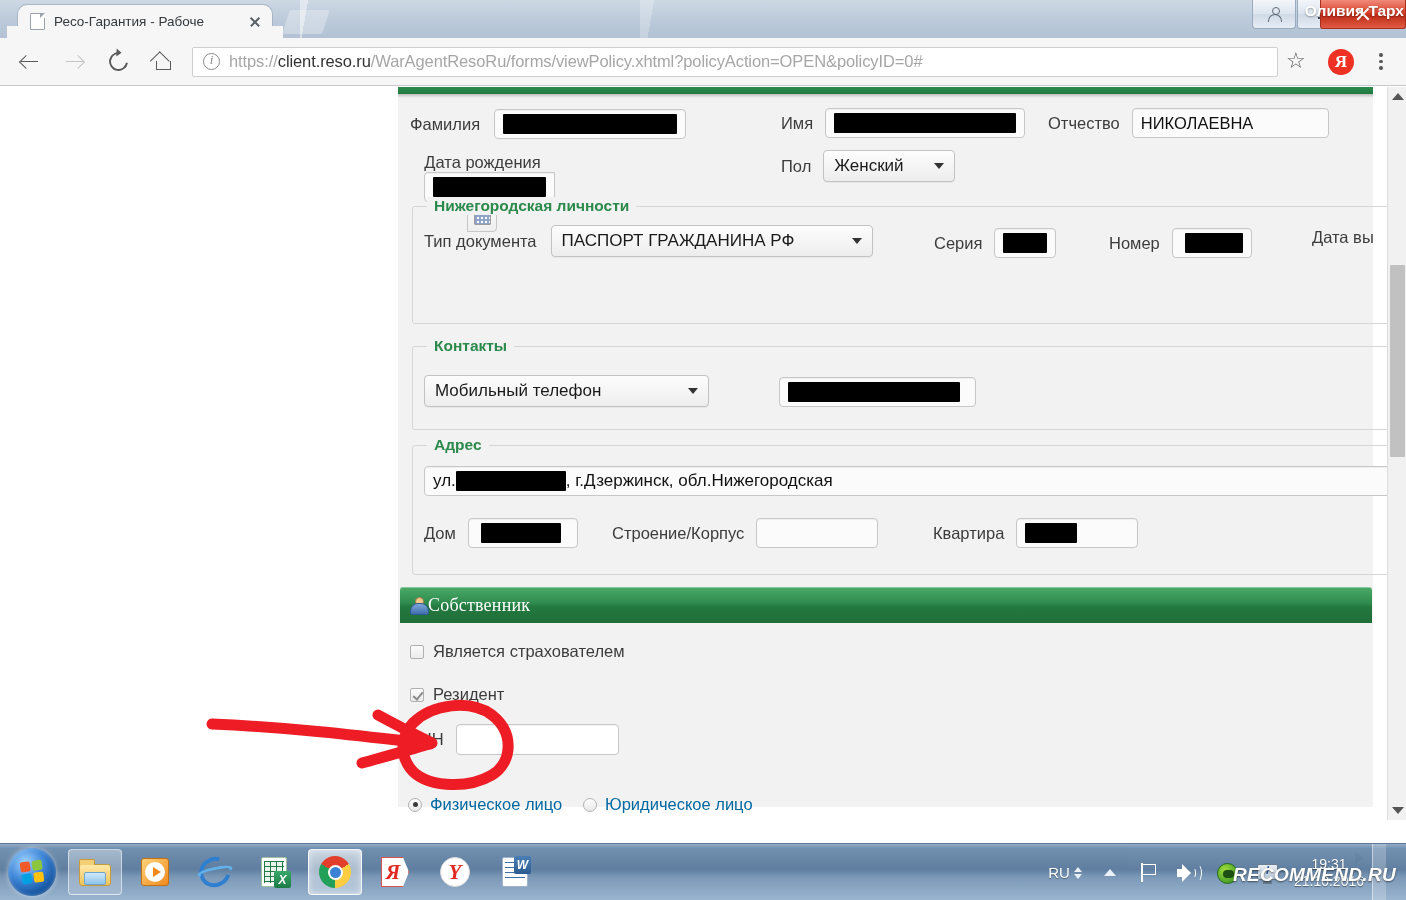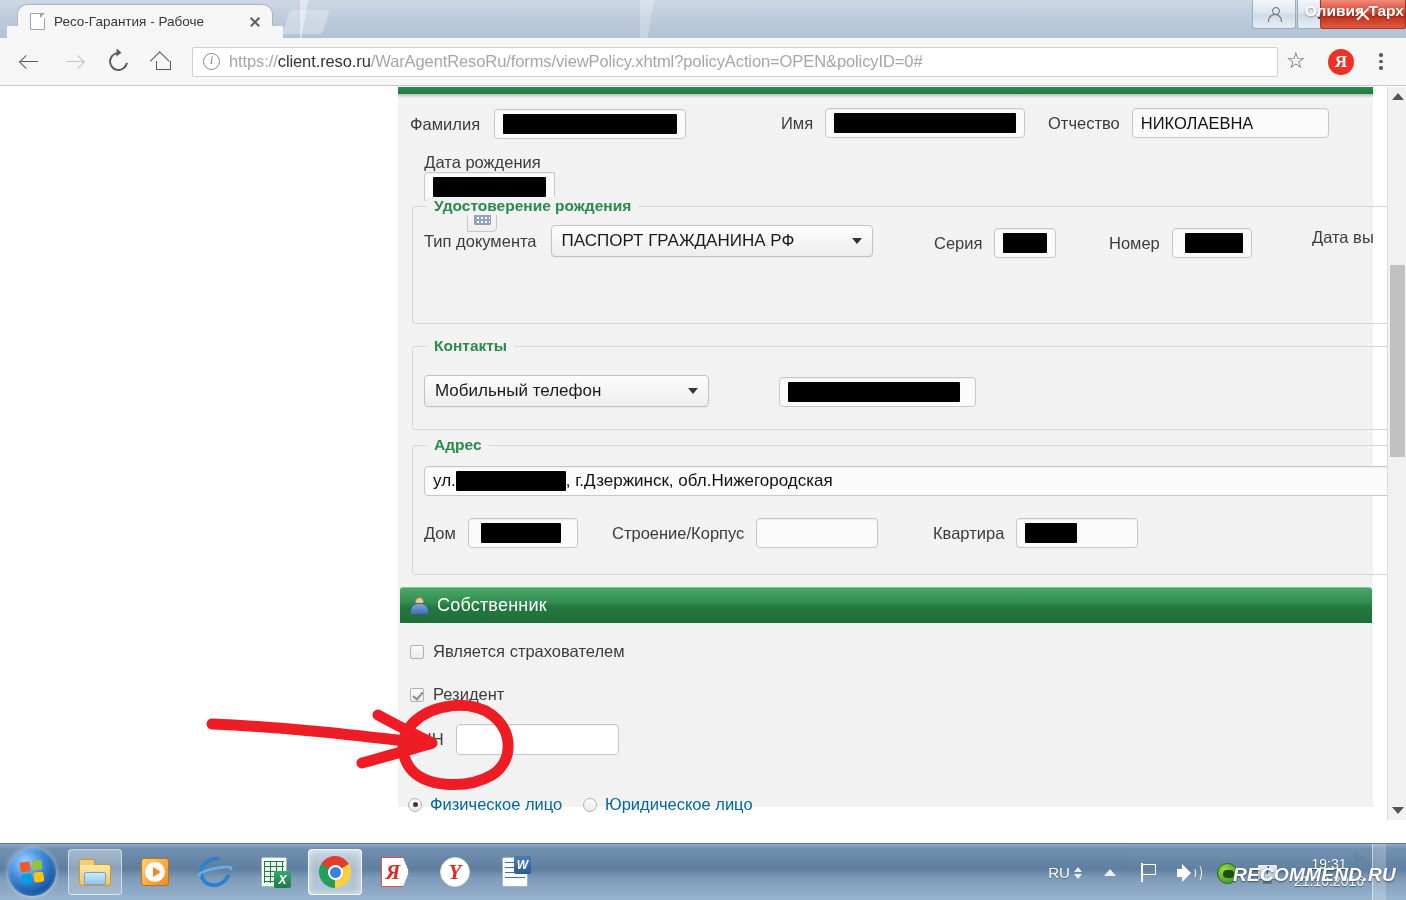--- a/index.html
+++ b/index.html
@@ -286,21 +286,21 @@
     background: #f2f2f2; font-size: 15.5px; color: #2b8a4b; font-weight: 700;
   }
 
   
   .section-head {
     position: absolute; height: 36px; border-radius: 3px 3px 0 0;
     background: linear-gradient(180deg,#4aab68 0%, #2f8a4e 45%, #23793f 55%, #1f6e38 100%);
     display:flex; align-items:center; padding-left: 9px;
     box-shadow: inset 0 1px 0 rgba(255,255,255,.35);
   }
-  .section-head .title { font-size: 18px; color:#fff; margin-left: 9px; letter-spacing: .2px; }
+  .section-head .title { font-size: 18px; color:#fff; letter-spacing: .2px; font-family: Liberation Serif, serif; }
   .person-icon { width: 19px; height: 19px; position: relative; flex:0 0 auto; }
   .person-icon::before {
     content:""; position:absolute; left: 6px; top: 1px; width: 7px; height: 7px;
     border-radius: 50%; background: #f4c98a; border: 1px solid #9a7b4f;
   }
   .person-icon::after {
     content:""; position:absolute; left: 1px; bottom: 0; width: 17px; height: 10px;
     border-radius: 8px 8px 2px 2px; background: linear-gradient(180deg,#7fa7d8,#3f6fae);
     border: 1px solid #2f5b93;
   }
@@ -651,23 +651,30 @@
 
       <div class="row" style="left:12px; top:66px;flex-direction:column;">
         <span class="lbl">Дата рождения</span>
         <span class="inp" style="width:131px; margin-left:14px; border-radius:4px 0 0 4px;">
           <span class="redact" style="width:119px;"></span>
         </span>
         <span class="calbtn">
           <span class="calglyph"></span>
         </span>
       </div>
+      <div class="row" style="left:383px; top:63px;">
+        <span class="lbl">Пол</span>
+        <span class="sel" style="width:132px; margin-left:12px; justify-content:space-between;">
+          <span>Женский</span>
+          <span class="caret"></span>
+        </span>
+      </div>
 
       <div class="fset" style="left:14px; top:119px; width:1000px; height:118px;">
-        <span class="fset-legend">Удостоверение рождения</span>
+        <span class="fset-legend">Нижегородская личности</span>
       </div>
       <div class="row" style="left:26px; top:138px;">
         <span class="lbl">Тип документа</span>
         <span class="sel" style="width:322px; margin-left:14px; justify-content:space-between;">
           <span>ПАСПОРТ ГРАЖДАНИНА РФ</span>
           <span class="caret"></span>
         </span>
       </div>
       <div class="row" style="left:536px; top:141px;">
         <span class="lbl">Серия</span>

